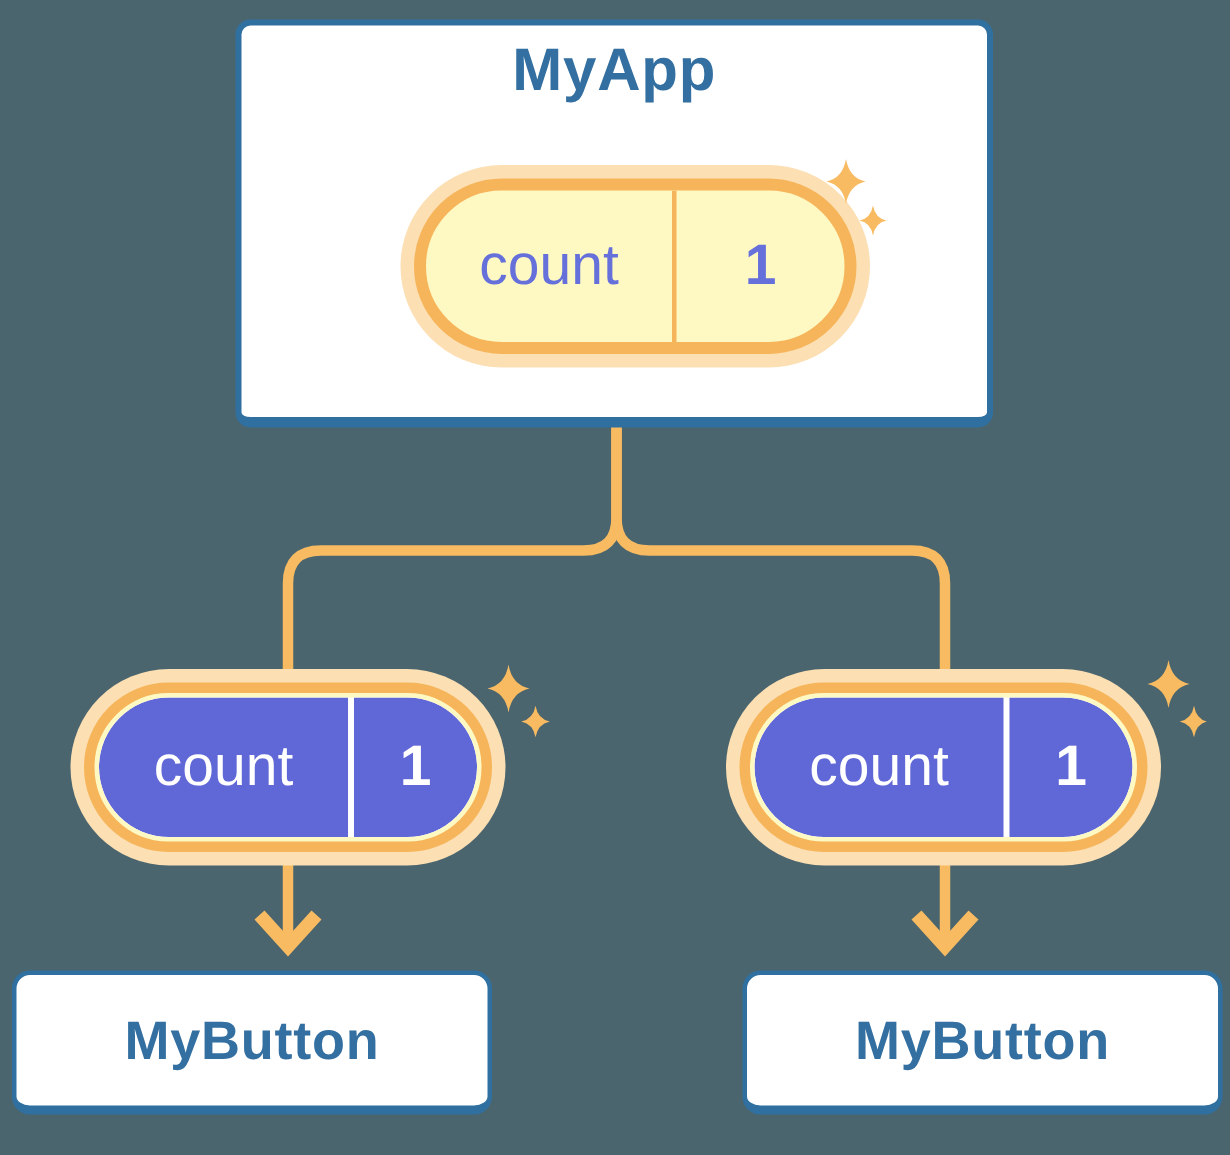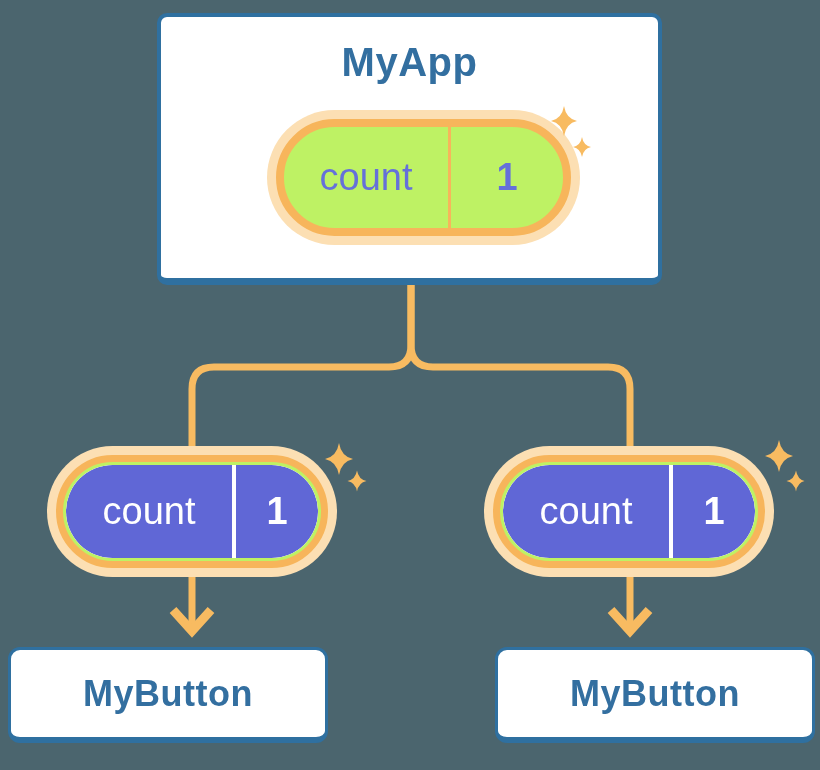--- a/index.html
+++ b/index.html
@@ -27,30 +27,30 @@
     border-width:3px;border-bottom-width:6px;border-radius:12px;
     width:320px;height:96px;top:647px;
     display:flex;align-items:center;justify-content:center;
   }
   .node.leaf.left{left:8px;}
   .node.leaf.right{left:495px;}
   .node-title{
     color:#336FA0;font-weight:600;letter-spacing:0.5px;
   }
   .root .node-title{
-    text-align:center;font-size:40px;padding-top:23px;
+    text-align:center;font-size:40px;padding-top:8px;
   }
   .leaf .node-title{font-size:36px;}
 
   .pill{
     position:absolute;z-index:3;background:#FCDFB3;border-radius:999px;
     padding:9px;box-sizing:border-box;display:flex;
   }
   .pill-ring{
-    flex:1;border-radius:999px;background:#bef264;display:flex;box-sizing:border-box;
+    flex:1;border-radius:999px;background:#fef9c3;display:flex;box-sizing:border-box;
   }
   .pill-body{flex:1;display:flex;border-radius:999px;overflow:hidden;}
   .pill-cell{display:flex;align-items:center;justify-content:center;font-size:38px;}
 
   
   .pill.light{left:267px;top:110px;width:313px;height:135px;}
   .pill.light .pill-ring{border:8px solid #F7B55B;}
   .pill.light .pill-cell{color:#6570DA;}
   .pill.light .key{flex:1;font-weight:500;}
   .pill.light .val{width:112px;border-left:3px solid #F7B55B;font-weight:700;}

